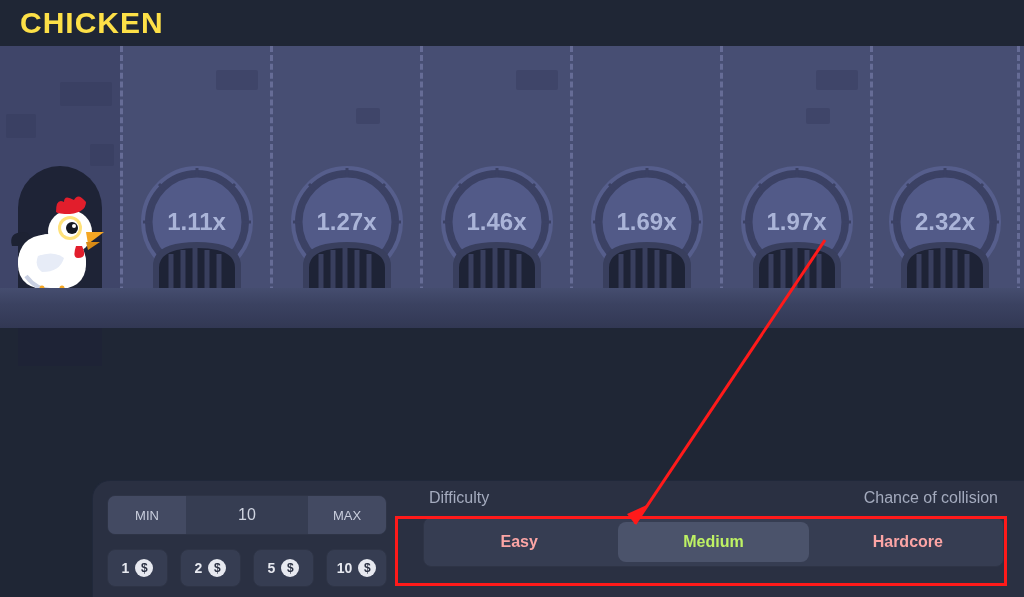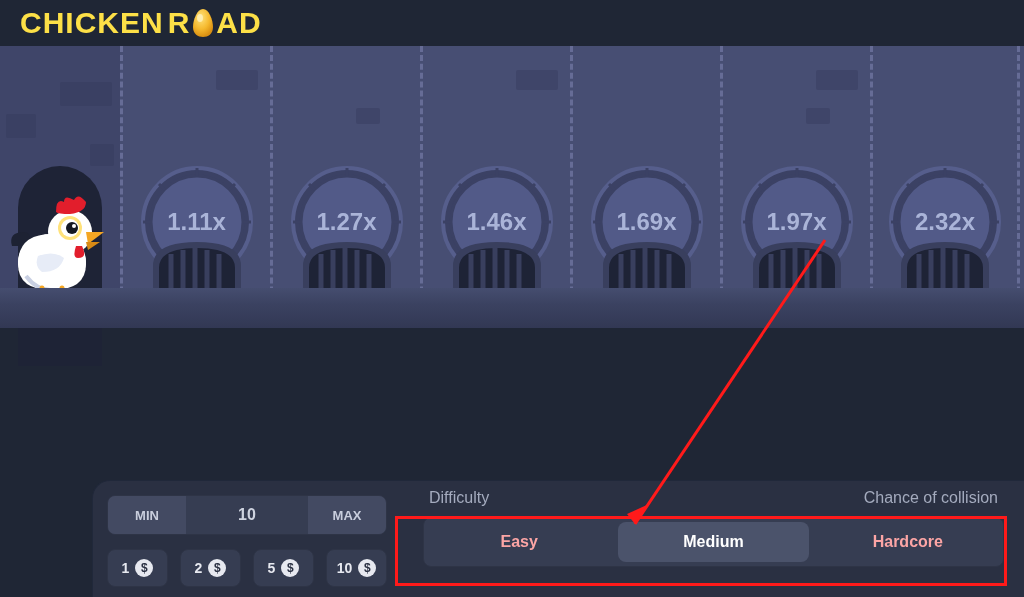--- a/index.html
+++ b/index.html
@@ -77,21 +77,21 @@
     padding: 14px 0 0 14px;
   }
 
   .bet-col { position: absolute; left: 14px; top: 14px; width: 280px; }
   .bet-row1 {
     display: flex; align-items: stretch; background: #363d52; border-radius: 8px;
     height: 40px; overflow: hidden; border: 1px solid #2e3446;
   }
   .bet-row1 .cell {
     flex: 1 1 auto; display:flex; align-items:center; justify-content:center;
-    font-weight: 700; font-size: 13px; color: #cfd4e0;
+    font-weight: 400; font-size: 13px; color: #cfd4e0;
   }
   .bet-row1 .btn { background: #434a62; color: #c9cedd; cursor: pointer; flex: 0 0 78px; }
   .bet-row1 .val { background: transparent; font-size: 16px; }
 
   .bet-row2 { display:flex; gap: 12px; margin-top: 14px; }
   .chip {
     flex: 1 1 0; height: 38px; background: #363d52; border: 1px solid #2e3446;
     border-radius: 8px; display:flex; align-items:center; justify-content:center;
     gap: 6px; font-weight: 800; font-size: 14px; color: #e7e9f0; cursor: pointer;
   }
@@ -107,21 +107,21 @@
 
   .diff-row {
     display:flex; height: 50px; background: #363d52; border: 1px solid #2e3446;
     border-radius: 8px; overflow: hidden; position: relative;
   }
   .diff-item {
     flex: 1 1 0; display:flex; align-items:center; justify-content:center;
     font-weight: 700; font-size: 16px; color: #fca5a5;
   }
   .diff-item.active {
-    background: #4b536b; color: #ffffff; border-radius: 8px; margin: 4px;
+    background: #4b536b; color: #bef264; border-radius: 8px; margin: 4px;
     box-shadow: inset 0 0 0 0; flex: 1 1 0;
   }
 
   
   .annot-box {
     position: absolute; left: 395px; top: 516px; width: 612px; height: 70px;
     border: 3px solid #ff1a1a; pointer-events:none;
   }
   .annot-arrow {
     position: absolute; left: 625px; top: 240px; width: 220px; height: 310px;
@@ -133,37 +133,20 @@
   .lane .brick { position:absolute; background:#3f4569; border-radius:2px; }
   .lane .br1 { right: 12px; top: 24px; width: 42px; height: 20px; }
   .lane .br2 { right: 40px; top: 62px; width: 24px; height: 16px; }
 
 </style>
 </head>
 <body>
 
 <div class="hdr">
   <span>CHICKEN</span>
-  <span style="display:flex;align-items:center;">
-    R
-    <span class="egg">
-      <svg viewBox="0 0 24 30">
-        <defs>
-          <radialGradient id="eg" cx="40%" cy="30%" r="70%">
-            <stop offset="0%" stop-color="#ffe27a"></stop>
-            <stop offset="60%" stop-color="#f5b92e"></stop>
-            <stop offset="100%" stop-color="#d98f12"></stop>
-          </radialGradient>
-        </defs>
-        <path d="M12 1 C6 1 2 12 2 19 C2 26 7 29 12 29 C17 29 22 26 22 19 C22 12 18 1 12 1 Z" fill="url(#eg)"></path>
-        <ellipse cx="9" cy="10" rx="3" ry="4" fill="#fff3c0" opacity="0.8"></ellipse>
-      </svg>
-    </span>
-    AD
-  </span>
 </div>
 
 <div class="stage">
   <div class="pen">
     <div class="brick b1"></div>
     <div class="brick b2"></div>
     <div class="brick b3"></div>
     <div class="arch"></div>
     <div class="chicken">
       <svg viewBox="0 0 96 106">

